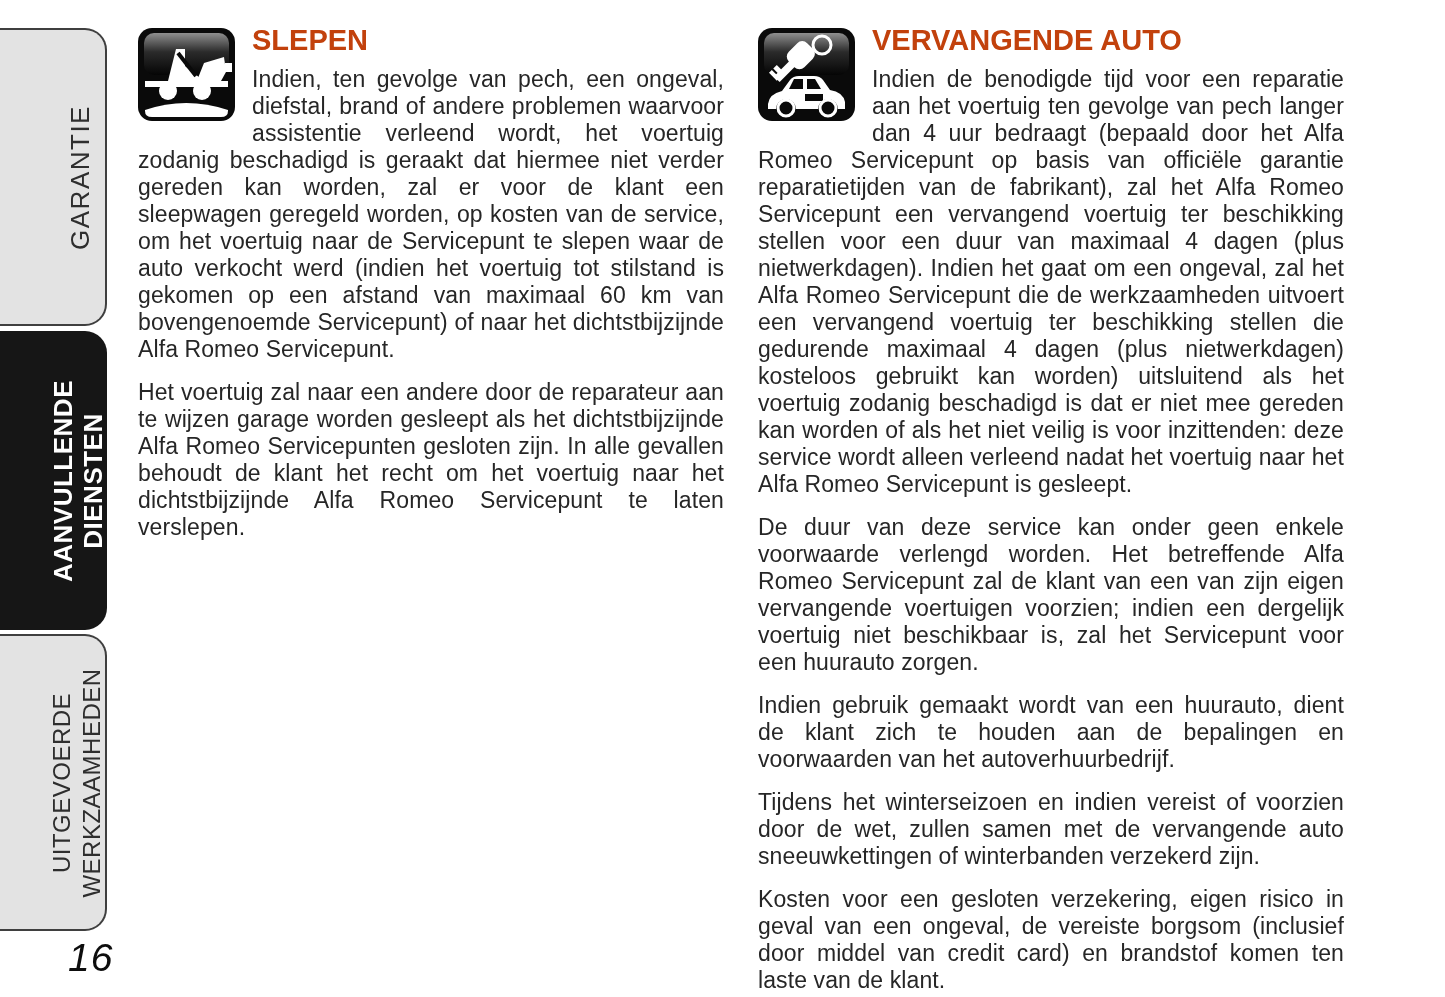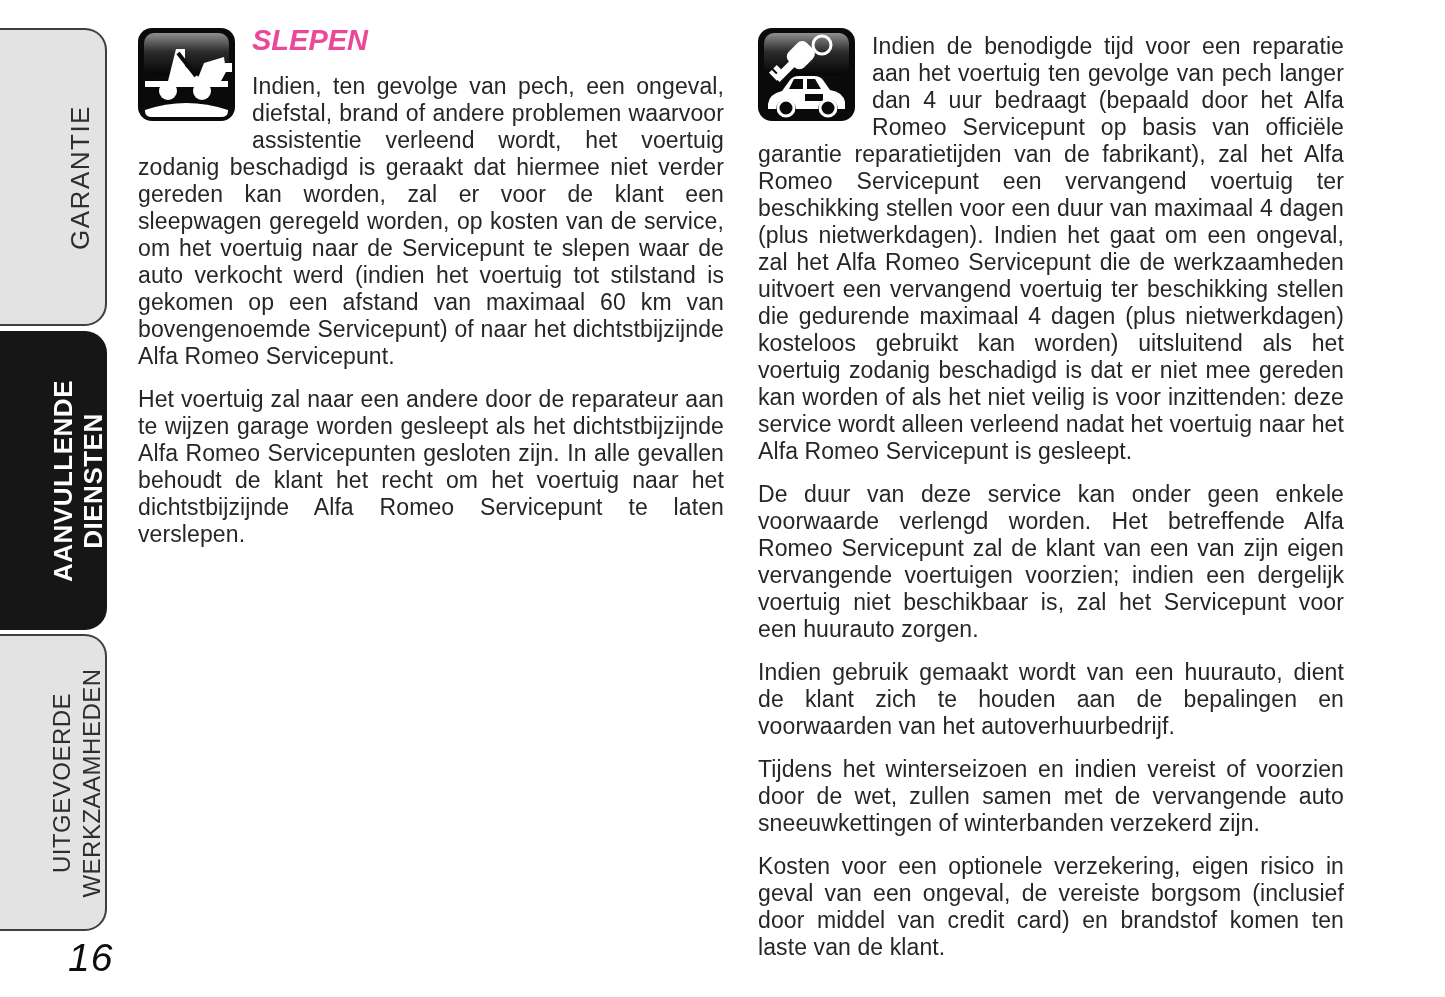--- a/index.html
+++ b/index.html
@@ -56,23 +56,23 @@
   .col-right { left:758px; }
 
   .icon-box {
     float:left;
     width:97px; height:93px;
     margin:3px 17px 15px 0;
   }
   .icon-box svg { display:block; width:100%; height:100%; }
 
   .section-title {
-    margin:0 0 18px 0;
-    font-size:29px; font-weight:bold; font-style:italic;
-    color:#ec4899; letter-spacing:0;
+    margin:0 0 11px 0;
+    font-size:29px; font-weight:bold; 
+    color:#c2410c; letter-spacing:0;
     line-height:1.05;
   }
   .body-par {
     margin:8px 0 16px 0;
     font-size:23px; line-height:27px;
     letter-spacing:0.1px;
     text-align:justify;
     color:#262626;
   }
 </style>
@@ -161,20 +161,21 @@
 
         <path d="M36,51 L45,51 L45,61 L31,61 Z" fill="#0a0a0a"></path>
         <path d="M49,51 L57,51 L63,61 L49,61 Z" fill="#0a0a0a"></path>
 
         <rect x="47" y="66" width="18" height="7" fill="#0a0a0a"></rect>
 
         <circle cx="28" cy="80" r="8" fill="#0a0a0a" stroke="#ffffff" stroke-width="3"></circle>
         <circle cx="70" cy="80" r="8" fill="#0a0a0a" stroke="#ffffff" stroke-width="3"></circle>
       </svg>
     </div>
+    <h2 class="section-title">VERVANGENDE AUTO</h2>
     <p class="body-par">Indien de benodigde tijd voor een reparatie aan het voertuig ten gevolge van pech langer dan 4 uur bedraagt (bepaald door het Alfa Romeo Servicepunt op basis van officiële garantie reparatietijden van de fabrikant), zal het Alfa Romeo Servicepunt een vervangend voertuig ter beschikking stellen voor een duur van maximaal 4 dagen (plus nietwerkdagen). Indien het gaat om een ongeval, zal het Alfa Romeo Servicepunt die de werkzaamheden uitvoert een vervangend voertuig ter beschikking stellen die gedurende maximaal 4 dagen (plus nietwerkdagen) kosteloos gebruikt kan worden) uitsluitend als het voertuig zodanig beschadigd is dat er niet mee gereden kan worden of als het niet veilig is voor inzittenden: deze service wordt alleen verleend nadat het voertuig naar het Alfa Romeo Servicepunt is gesleept.</p>
     <p class="body-par">De duur van deze service kan onder geen enkele voorwaarde verlengd worden. Het betreffende Alfa Romeo Servicepunt zal de klant van een van zijn eigen vervangende voertuigen voorzien; indien een dergelijk voertuig niet beschikbaar is, zal het Servicepunt voor een huurauto zorgen.</p>
     <p class="body-par">Indien gebruik gemaakt wordt van een huurauto, dient de klant zich te houden aan de bepalingen en voorwaarden van het autoverhuurbedrijf.</p>
     <p class="body-par">Tijdens het winterseizoen en indien vereist of voorzien door de wet, zullen samen met de vervangende auto sneeuwkettingen of winterbanden verzekerd zijn.</p>
-    <p class="body-par">Kosten voor een optionele verzekering, eigen risico in geval van een ongeval, de vereiste borgsom (inclusief door middel van credit card) en brandstof komen ten laste van de klant.</p>
+    <p class="body-par">Kosten voor een gesloten verzekering, eigen risico in geval van een ongeval, de vereiste borgsom (inclusief door middel van credit card) en brandstof komen ten laste van de klant.</p>
   </section>
 
 </div>
 
 </body></html>

